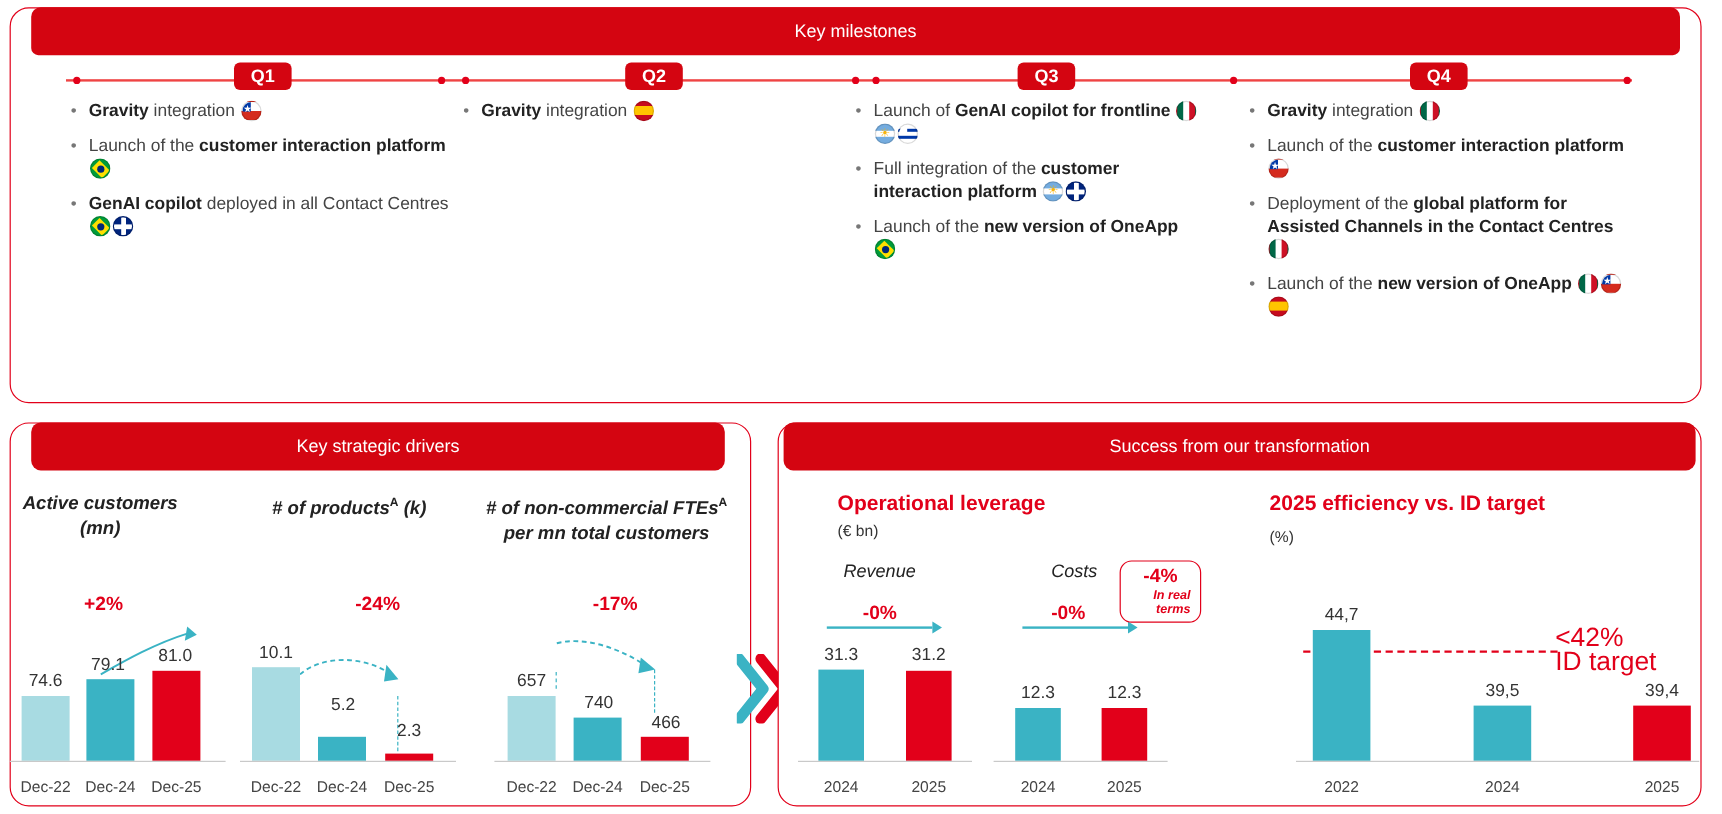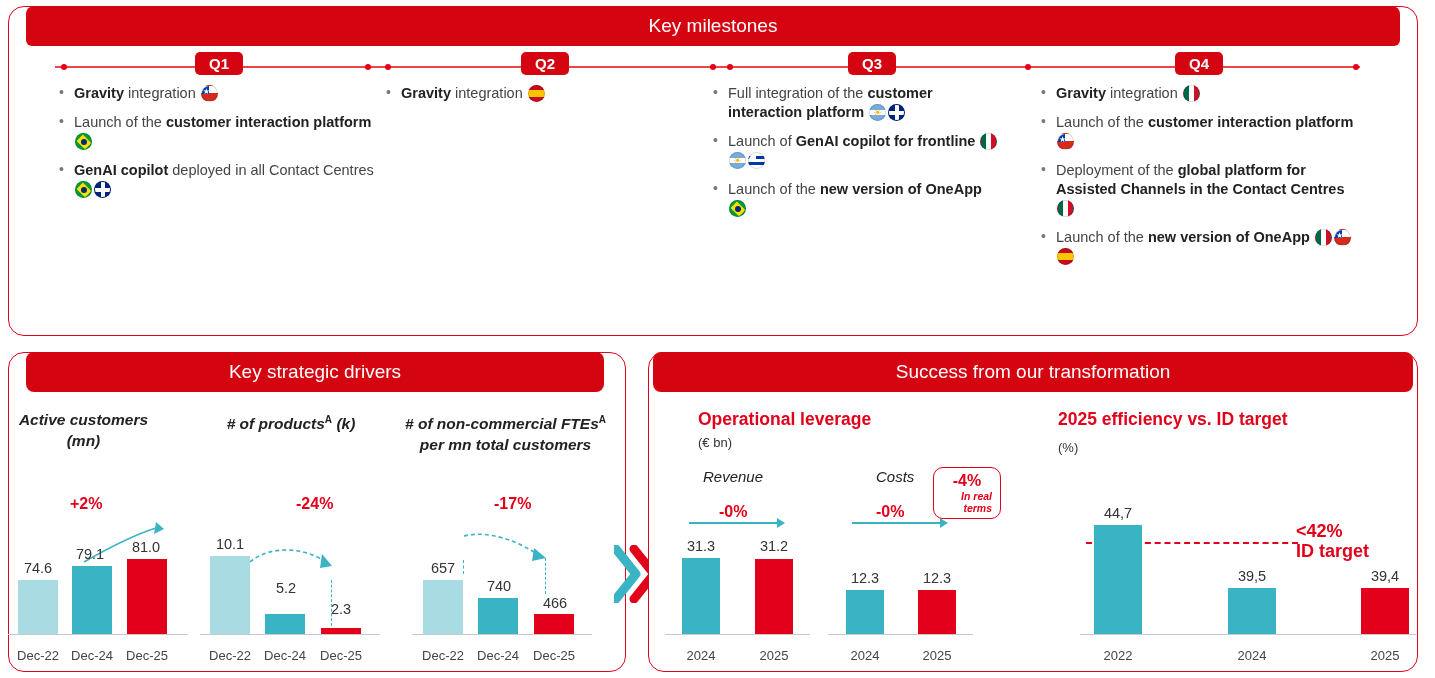--- a/index.html
+++ b/index.html
@@ -18,21 +18,21 @@
     border-radius:16px;
     background:#ffffff;
   }
   .panel-header {
     position:absolute;
     background:#d40511;
     color:#ffffff;
     display:flex;
     align-items:center;
     justify-content:center;
-    font-size:19px;
+    font-size:15px;
     border-radius:10px;
   }
 
   
   #milestones-panel { left:8px; top:6px; width:1410px; height:330px; }
   #milestones-header { left:26px; top:6px; width:1374px; height:40px; border-radius:8px 8px 6px 6px; }
 
   .timeline { position:absolute; left:55px; top:66px; width:1305px; height:2px; background:#ef4444; }
   .tl-dot { position:absolute; width:6px; height:6px; border-radius:50%; background:#e2001a; top:-2px; }
   .q-badge {
@@ -103,21 +103,21 @@
   .arrow-line { position:absolute; height:2px; background:#3ab3c4; }
   .arrow-head { position:absolute; width:0; height:0; border-top:5px solid transparent; border-bottom:5px solid transparent; border-left:8px solid #3ab3c4; }
   .callout {
     position:absolute; border:1.2px solid #e2001a; border-radius:10px;
     text-align:center; color:#e2001a; background:#fff; padding:4px 8px;
   }
   .callout .big { font-weight:bold; font-size:16px; display:block; }
   .callout .small { font-style:italic; font-weight:bold; font-size:10.5px; display:block; line-height:12px;text-align:right; }
 
   .target-line { position:absolute; border-top:2px dashed #e2001a; }
-  .target-lbl { position:absolute; color:#e2001a; font-weight:bold; font-size:18px; line-height:20px; text-align:left; }
+  .target-lbl { position:absolute; color:#e2001a; font-weight:normal; font-size:22px; line-height:20px; text-align:left; }
   .dash-v { position:absolute; border-left:1.5px dashed #3ab3c4; }
   .curve-svg { position:absolute; overflow:visible; }
 </style>
 </head>
 <body>
 
 <div class="panel" id="milestones-panel"></div>
 <div class="panel-header" id="milestones-header">
   <span>Key milestones</span>
 </div>
@@ -144,22 +144,22 @@
       <li><b>GenAI copilot</b> deployed in all Contact Centres <span class="flag flag-br"></span><span class="flag flag-uk"></span></li>
     </ul>
 </div>
 <div class="col" id="col-q2" style="left:383px; width:320px;">
   <ul>
       <li><b>Gravity</b> integration <span class="flag flag-es"></span></li>
     </ul>
 </div>
 <div class="col" id="col-q3" style="left:710px; width:290px;">
   <ul>
+      <li>Launch of <b>GenAI copilot for frontline</b> <span class="flag flag-mx"></span><span class="flag flag-ar"></span><span class="flag flag-uy"></span></li>
       <li>Full integration of the <b>customer interaction platform</b> <span class="flag flag-ar"></span><span class="flag flag-uk"></span></li>
-      <li>Launch of <b>GenAI copilot for frontline</b> <span class="flag flag-mx"></span><span class="flag flag-ar"></span><span class="flag flag-uy"></span></li>
       <li>Launch of the <b>new version of OneApp</b> <span class="flag flag-br"></span></li>
     </ul>
 </div>
 <div class="col" id="col-q4" style="left:1038px; width:320px;">
   <ul>
       <li><b>Gravity</b> integration <span class="flag flag-mx"></span></li>
       <li>Launch of the <b>customer interaction platform</b> <span class="flag flag-cl"></span></li>
       <li>Deployment of the <b>global platform for Assisted Channels in the Contact Centres</b> <span class="flag flag-mx"></span></li>
       <li>Launch of the <b>new version of OneApp</b> <span class="flag flag-mx"></span><span class="flag flag-cl"></span><span class="flag flag-es"></span></li>
     </ul>

